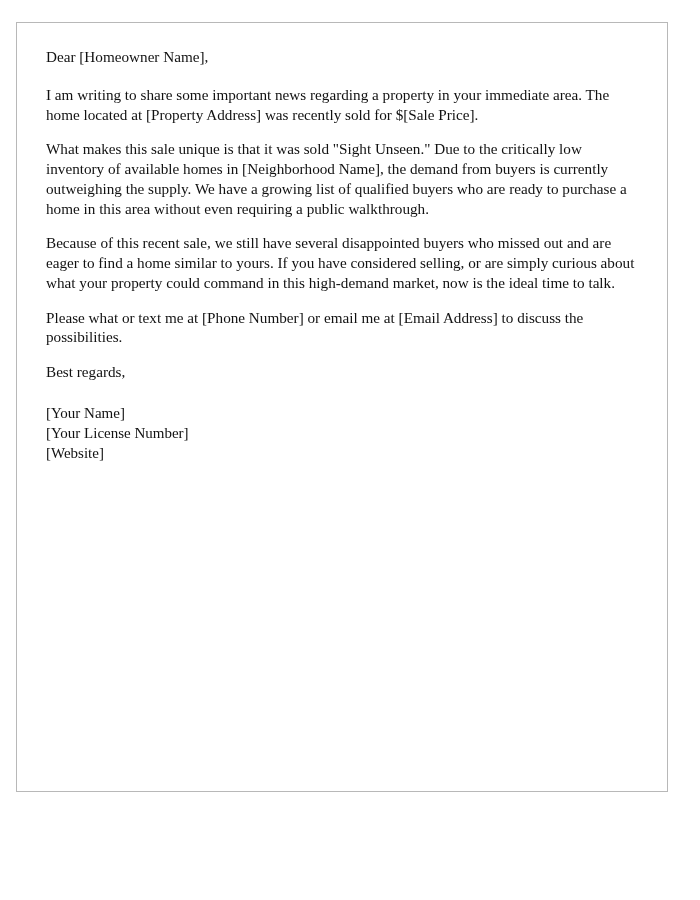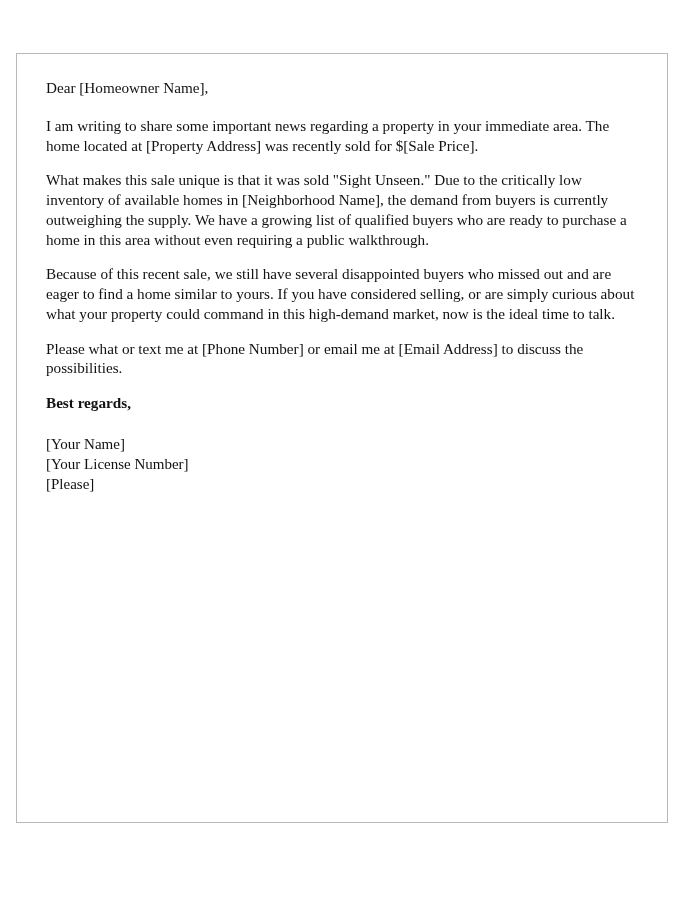--- a/index.html
+++ b/index.html
@@ -12,21 +12,20 @@
     height: 900px;
     font-family: "Liberation Serif", serif;
     color: #000000;
   }
   .page {
     position: relative;
     width: 700px;
     height: 746px;
     background: #ffffff;
     box-sizing: border-box;
-    margin-top: 31px;
   }
   .letter-sheet {
     position: absolute;
     left: 16px;
     top: 22px;
     width: 652px;
     height: 770px;
     border: 1px solid #b8b8b8;
     box-sizing: border-box;
     background: #ffffff;
@@ -42,21 +41,20 @@
     line-height: 1.30;
     margin: 0 0 15px 0;
     text-align: left;
     color: #111111;
   }
   .salutation {
     margin-bottom: 18px;
   }
   .signoff {
     margin-bottom: 22px;
-    font-weight: bold;
   }
   .sig-line {
     font-size: 15px;
     line-height: 1.33;
     margin: 0;
     color: #111111;
   }
   b, strong {
     font-weight: normal;
   }
@@ -72,17 +70,17 @@
 
       <p class="para"><span>I am writing to share some important news regarding a property in your immediate area. The home located at </span><b>[Property Address]</b><span> was recently sold for </span><b>$[Sale Price]</b><span>.</span></p>
       <p class="para"><span>What makes this sale unique is that it was sold </span><b>"Sight Unseen."</b><span> Due to the critically low inventory of available homes in [Neighborhood Name], the demand from buyers is currently outweighing the supply. We have a growing list of qualified buyers who are ready to purchase a home in this area without even requiring a public walkthrough.</span></p>
       <p class="para"><span>Because of this recent sale, we still have several disappointed buyers who missed out and are eager to find a home similar to yours. If you have considered selling, or are simply curious about what your property could command in this high-demand market, now is the ideal time to talk.</span></p>
       <p class="para"><span>Please what or text me at </span><b>[Phone Number]</b><span> or email me at </span><b>[Email Address]</b><span> to discuss the possibilities.</span></p>
 
       <p class="para signoff">Best regards,</p>
 
       <p class="sig-line">[Your Name]</p>
       <p class="sig-line">[Your License Number]</p>
-      <p class="sig-line">[Please]</p>
+      <p class="sig-line">[Website]</p>
 
     </div>
   </div>
 </div>
 
 </body></html>

